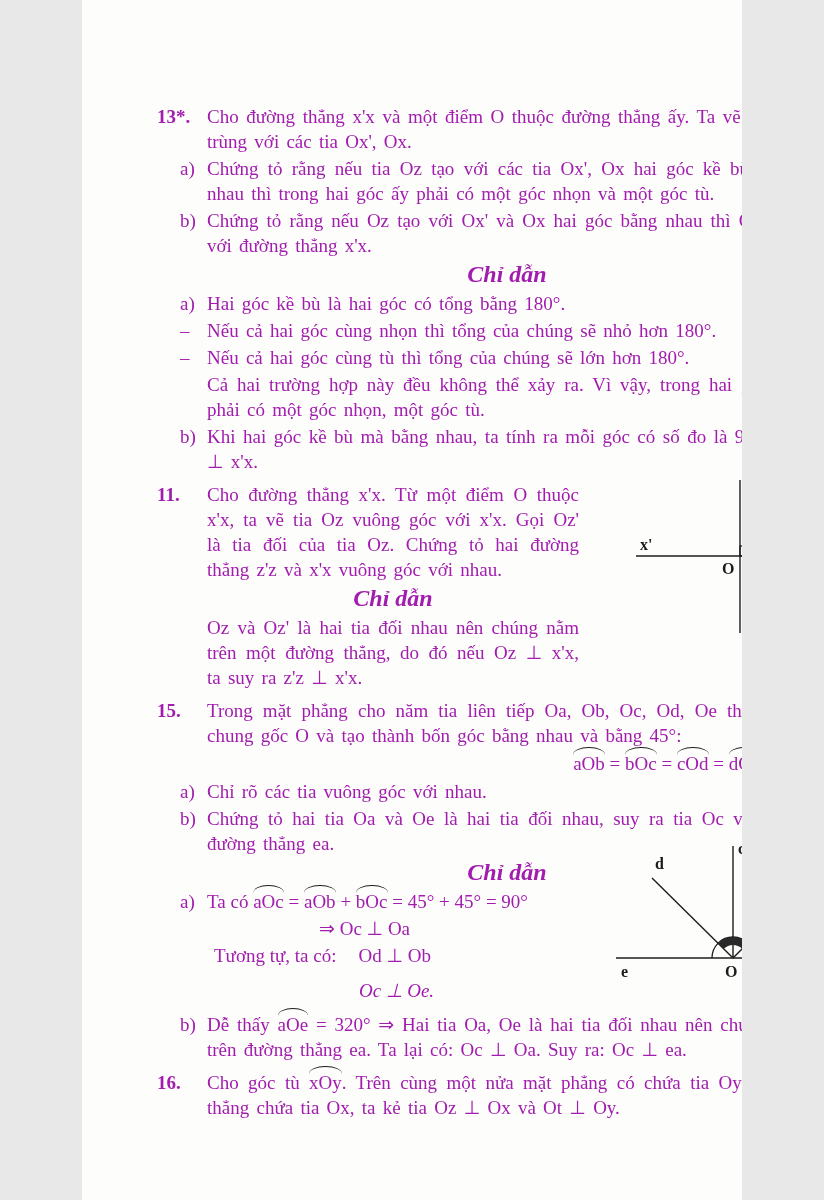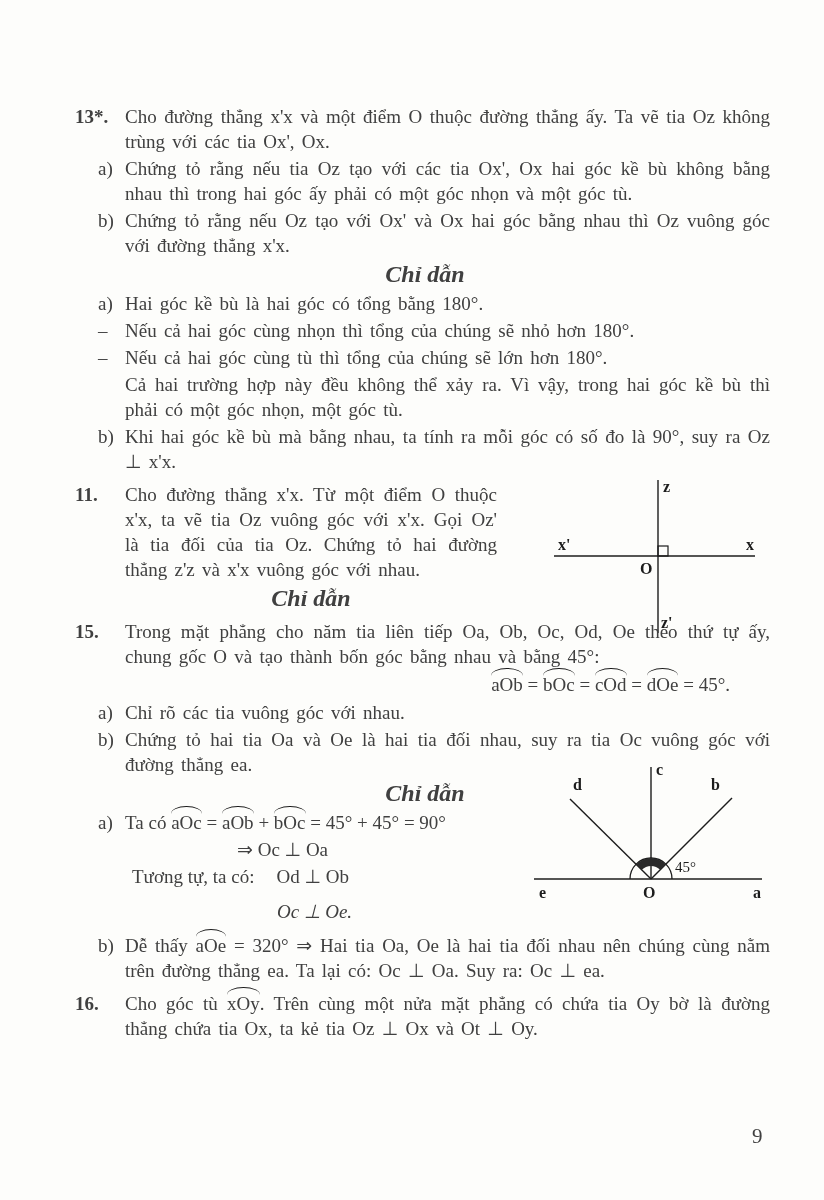--- a/index.html
+++ b/index.html
@@ -1,21 +1,21 @@
 <!DOCTYPE html>
 <html><head>
 <meta charset="utf-8">
 <style>
   html,body { margin:0; padding:0; background:#e8e8e8; }
   .page {
     position:relative;
-    width:824px; height:1200px;
+    width:660px; height:1200px;
     margin:0 auto;
     background:#fdfdfb;
-    color:#404040;
+    color:#a21caf;
     font-family:"Liberation Serif", serif;
     font-size:19px;
     line-height:25px;
     overflow:hidden;
   }
   .content { position:absolute; top:104px; left:75px; width:695px; }
 
   .prob { position:relative; padding-left:50px; margin-top:8px; }
   .prob:first-child { margin-top:0; }
   .pnum { position:absolute; left:0; top:0; font-weight:700; }
@@ -88,20 +88,21 @@
         <div class="just">Khi hai góc kề bù mà bằng nhau, ta tính ra mỗi góc có số đo là 90°, suy ra Oz ⊥ x'x.</div>
       </div>
     </div>
 
     <div class="prob">
       <span class="pnum">11.</span>
       <div class="p14-wrap">
         <div class="p14-body">
           <div class="just">Cho đường thẳng x'x. Từ một điểm O thuộc x'x, ta vẽ tia Oz vuông góc với x'x. Gọi Oz' là tia đối của tia Oz. Chứng tỏ hai đường thẳng z'z và x'x vuông góc với nhau.</div>
           <div class="guide-title">Chỉ dẫn</div>
+          <div class="just">Oz và Oz' là hai tia đối nhau nên chúng nằm trên một đường thẳng, do đó nếu Oz ⊥ x'x, ta suy ra z'z ⊥ x'x.</div>
         </div>
         <svg class="d14" width="230" height="162" viewBox="0 0 230 162">
           <line x1="118" y1="4" x2="118" y2="157" stroke="#1c1c1c" stroke-width="1.4"></line>
           <line x1="14" y1="80" x2="215" y2="80" stroke="#1c1c1c" stroke-width="1.4"></line>
           <rect x="118" y="70" width="10" height="10" fill="none" stroke="#1c1c1c" stroke-width="1.2"></rect>
           <text x="123" y="16">z</text>
           <text x="18" y="74">x'</text>
           <text x="206" y="74">x</text>
           <text x="100" y="98">O</text>
           <text x="121" y="152">z'</text>

